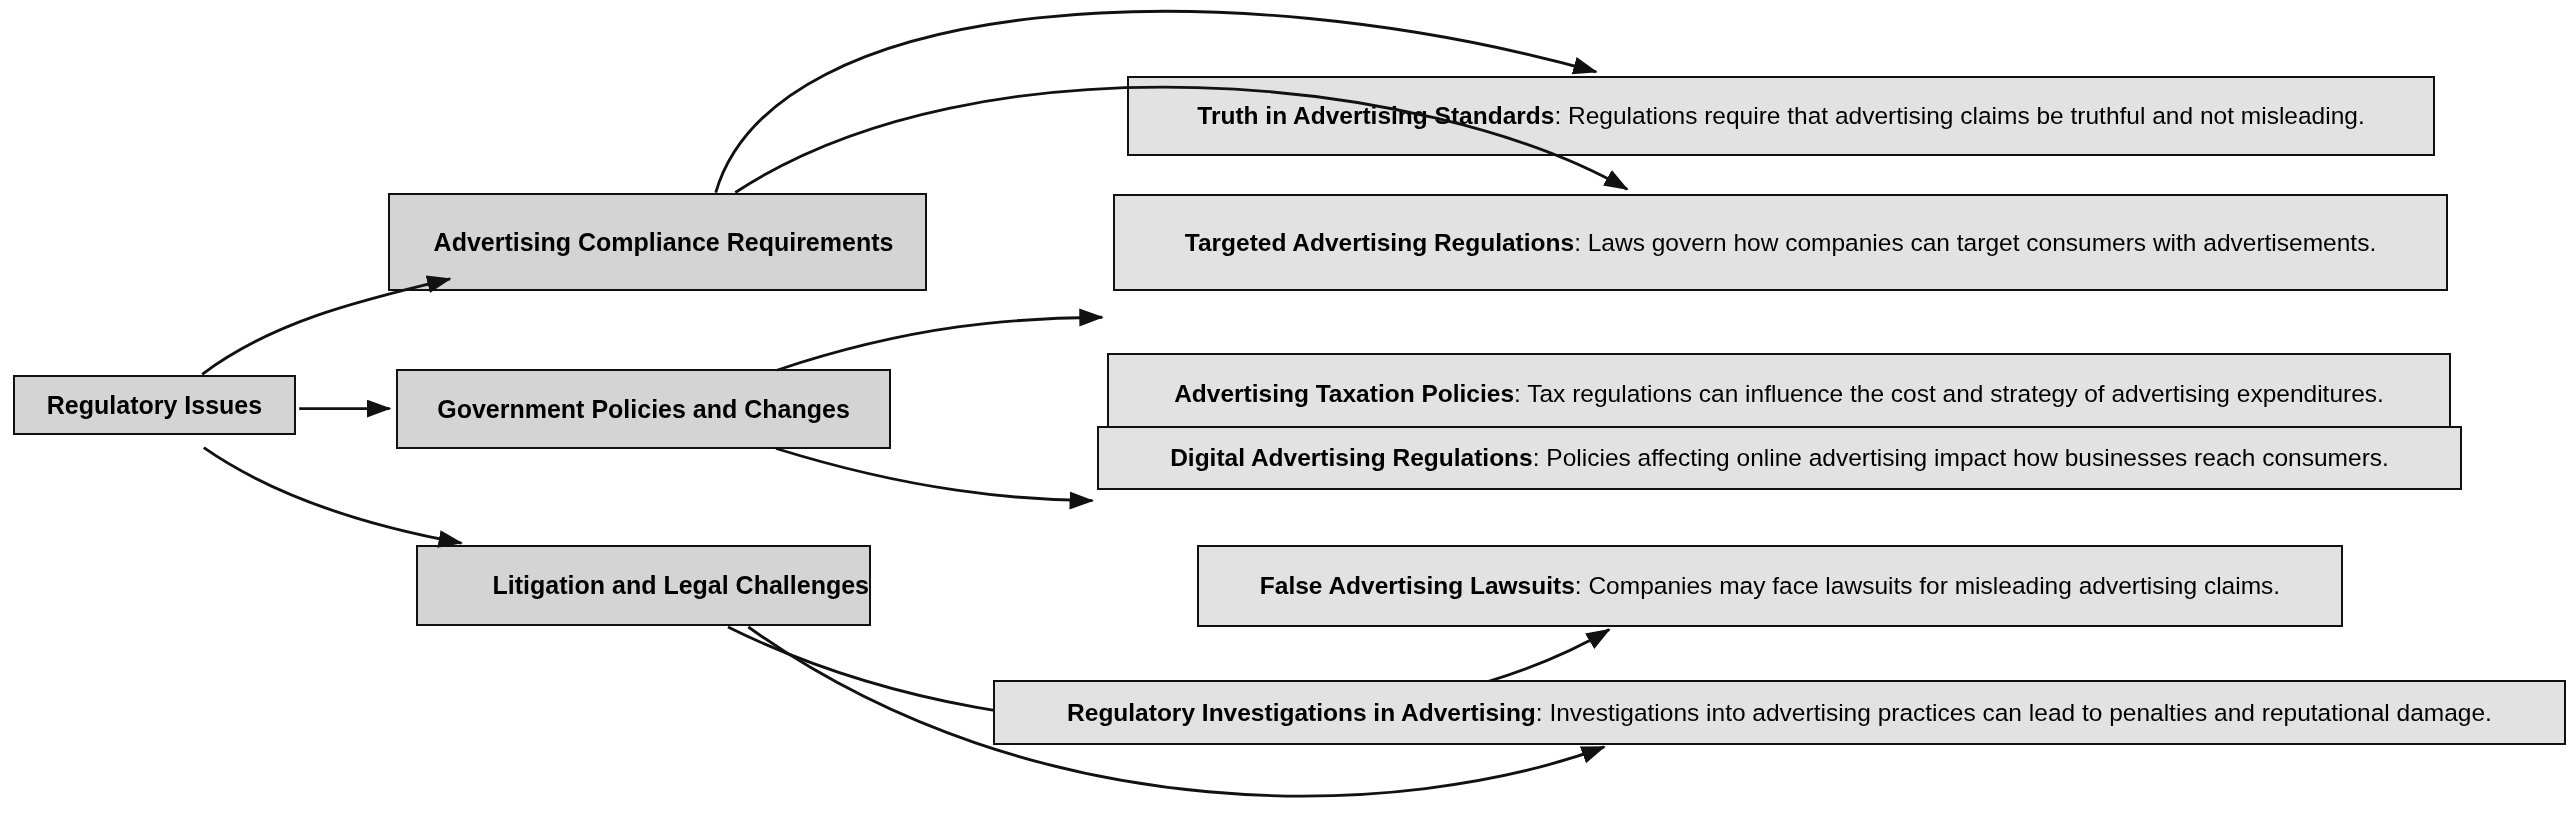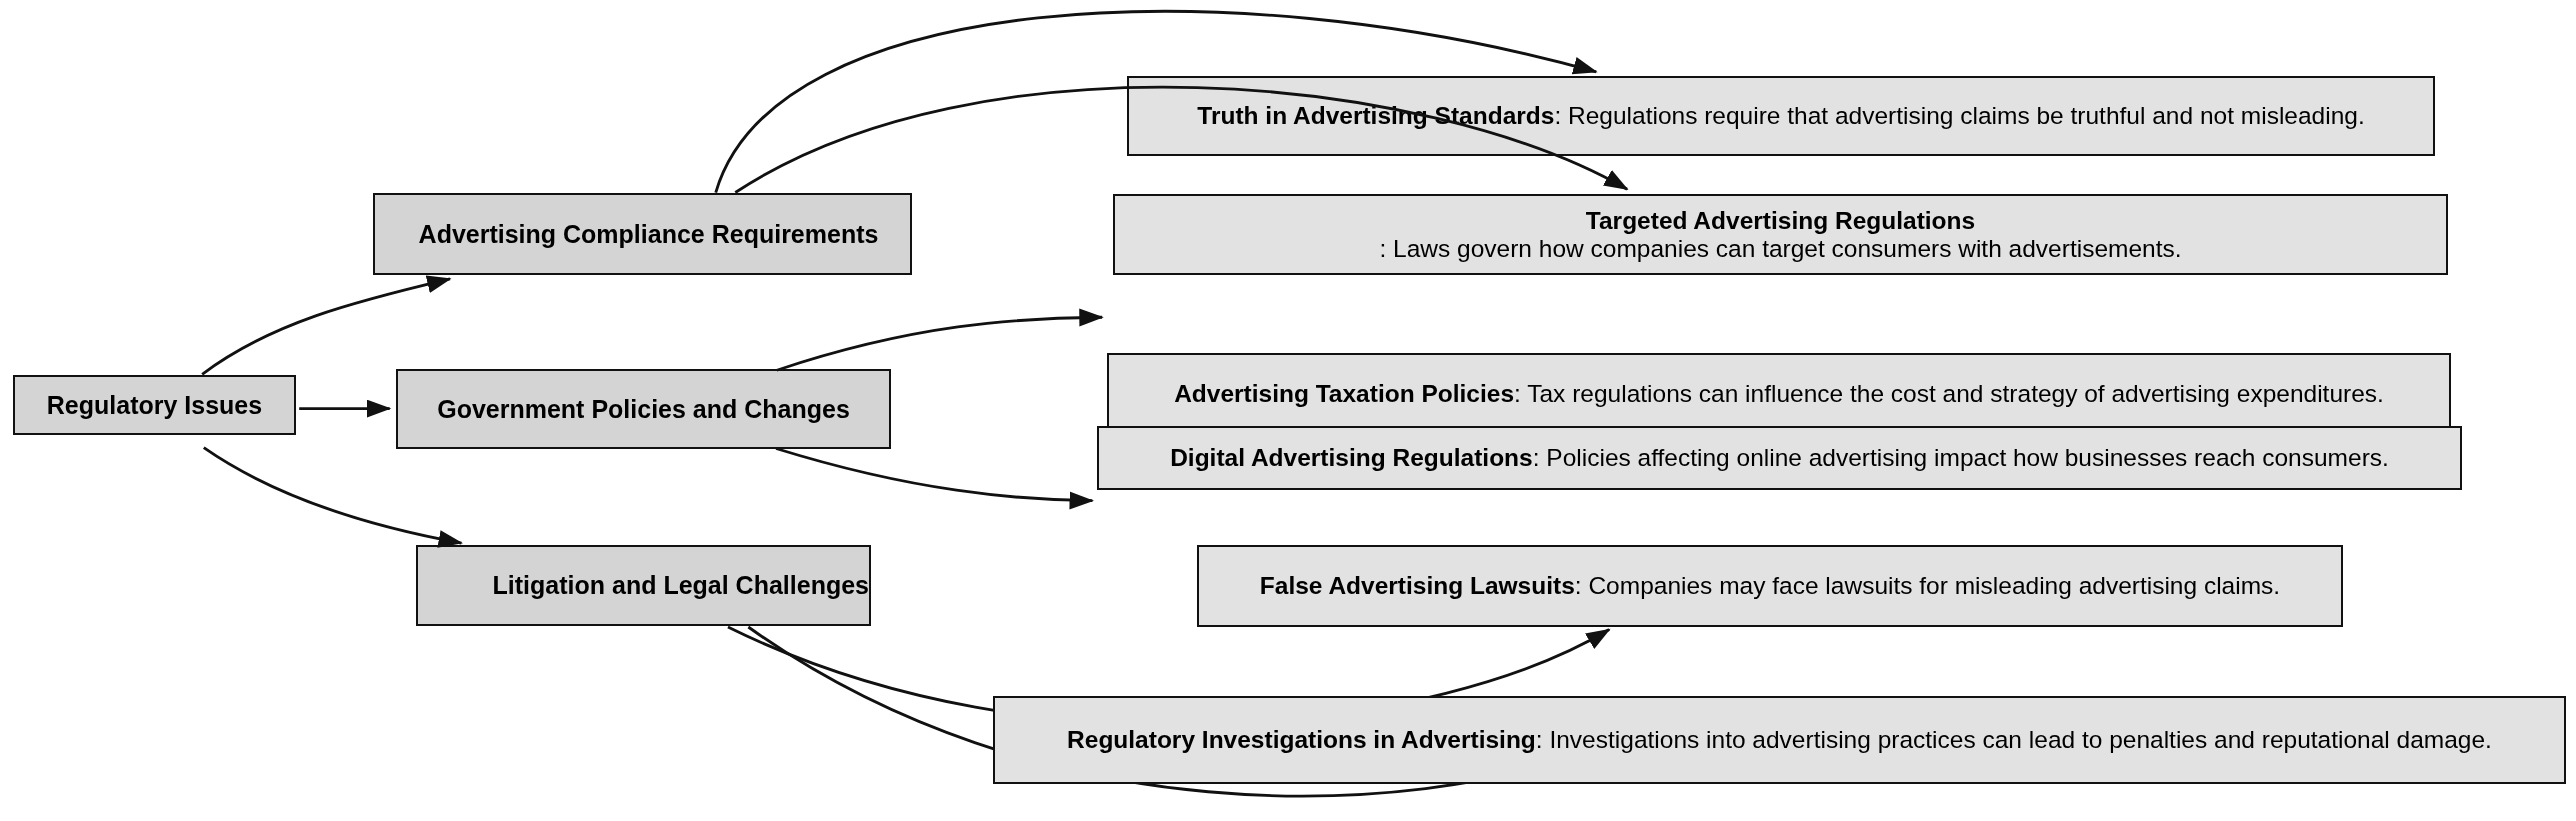--- a/index.html
+++ b/index.html
@@ -17,29 +17,29 @@
     position:absolute;box-sizing:border-box;
     border:2.9px solid var(--border,#111111);
     display:flex;align-items:center;justify-content:center;
     white-space:pre;color:#000;
   }
   .branch{background:var(--branch-fill,#d4d4d4);font-weight:bold;font-size:25px;}
   .leaf{background:var(--leaf-fill,#e2e2e2);font-size:24.5px;}
   .leaf .term{font-weight:bold;}
   
   #n-root{left:13px;top:375px;width:283px;height:60px;}
-  #n-b0{left:373px;top:193px;width:539px;height:82px;padding-left:12px;}
+  #n-b0{left:388px;top:193px;width:539px;height:98px;padding-left:12px;}
   #n-b1{left:396px;top:369px;width:495px;height:80px;}
   #n-b2{left:416px;top:545px;width:455px;height:81px;justify-content:flex-end;}
   #n-l00{left:1127px;top:76px;width:1308px;height:80px;}
-  #n-l01{left:1113px;top:194px;width:1335px;height:81px;flex-direction:column;}
+  #n-l01{left:1113px;top:194px;width:1335px;height:97px;}
   #n-l10{left:1107px;top:310px;width:1344px;height:82px;margin-top:43px;}
   #n-l11{left:1097px;top:426px;width:1365px;height:64px;}
   #n-l20{left:1197px;top:545px;width:1146px;height:82px;align-items:center;}
-  #n-l21{left:993px;top:696px;width:1573px;height:88px;align-items:center;}
+  #n-l21{left:993px;top:680px;width:1573px;height:65px;align-items:center;}
 </style>
 </head>
 <body>
 
 <div id="canvas">
 
   <svg class="edge-layer" viewBox="0 0 3160 1008" width="2576" height="822">
     <defs>
       <marker id="arrowU" markerUnits="userSpaceOnUse" markerWidth="32" markerHeight="24" refX="28" refY="11" orient="auto">
         <path class="arrowhead" d="M0,0 L30,11 L0,22 Z"></path>

